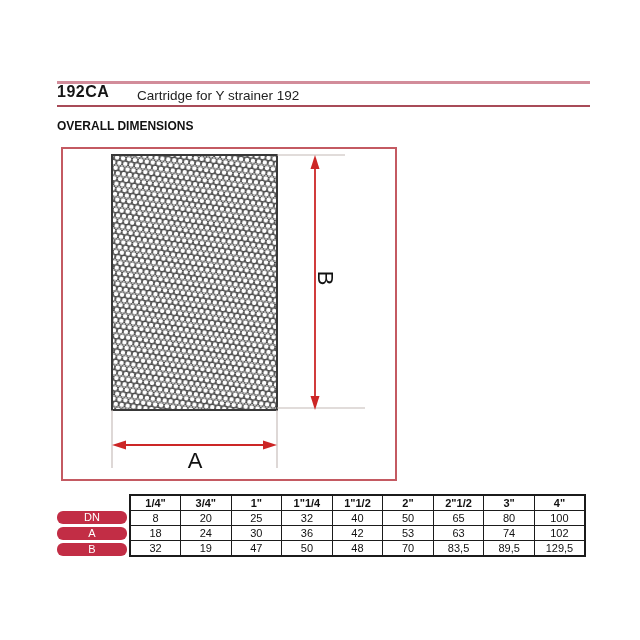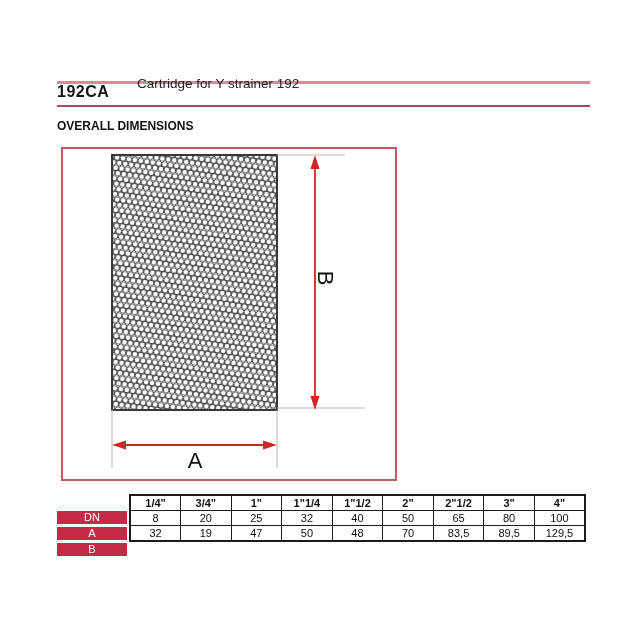--- a/index.html
+++ b/index.html
@@ -5,29 +5,29 @@
   html,body{margin:0;padding:0;}
   body{
     width:640px;height:640px;position:relative;background:#ffffff;
     font-family:"Liberation Sans","DejaVu Sans",sans-serif;
     color:#1a1a1a;overflow:hidden;
   }
   
   .rule-top{position:absolute;left:57px;top:81px;width:533px;height:3px;background:#d28c9a;}
   .rule-bottom{position:absolute;left:57px;top:105px;width:533px;height:2px;background:#a84b58;}
   .product-code{position:absolute;left:57px;top:83px;font-size:16px;font-weight:bold;letter-spacing:0.5px;color:#151515;}
-  .product-title{position:absolute;left:137px;top:76px;font-size:13.5px;color:#222;}
+  .product-title{position:absolute;left:137px;top:88px;font-size:13.5px;color:#222;}
   .section-heading{position:absolute;left:57px;top:119px;font-size:12px;font-weight:bold;color:#111;text-align:center;}
   
   .diagram-wrap{position:absolute;left:61px;top:147px;width:336px;height:334px;}
   
   .dims{position:absolute;left:57px;top:494px;width:529px;height:66px;}
   .row-labels{position:absolute;left:0;top:17px;width:70px;}
   .row-label{height:13px;margin-bottom:3px;background:#c22d45;color:#ffffff;
-    font-size:11px;line-height:13px;text-align:center;}
+    font-size:11px;line-height:13px;text-align:center;border-radius:6px;}
   table.data{position:absolute;left:72px;top:0;width:457px;table-layout:fixed;
     border-collapse:collapse;border:2px solid #1b1b1b;}
   table.data th,table.data td{
     border:1px solid #1b1b1b;height:14px;padding:0;text-align:center;
     font-size:11px;color:#111;background:#fff;}
   table.data th{font-weight:bold;}
 </style>
 </head>
 <body>
 
@@ -94,20 +94,31 @@
           <td>20</td>
           <td>25</td>
           <td>32</td>
           <td>40</td>
           <td>50</td>
           <td>65</td>
           <td>80</td>
           <td>100</td>
         </tr>
         <tr>
+          <td>18</td>
+          <td>24</td>
+          <td>30</td>
+          <td>36</td>
+          <td>42</td>
+          <td>53</td>
+          <td>63</td>
+          <td>74</td>
+          <td>102</td>
+        </tr>
+        <tr>
           <td>32</td>
           <td>19</td>
           <td>47</td>
           <td>50</td>
           <td>48</td>
           <td>70</td>
           <td>83,5</td>
           <td>89,5</td>
           <td>129,5</td>
         </tr>

